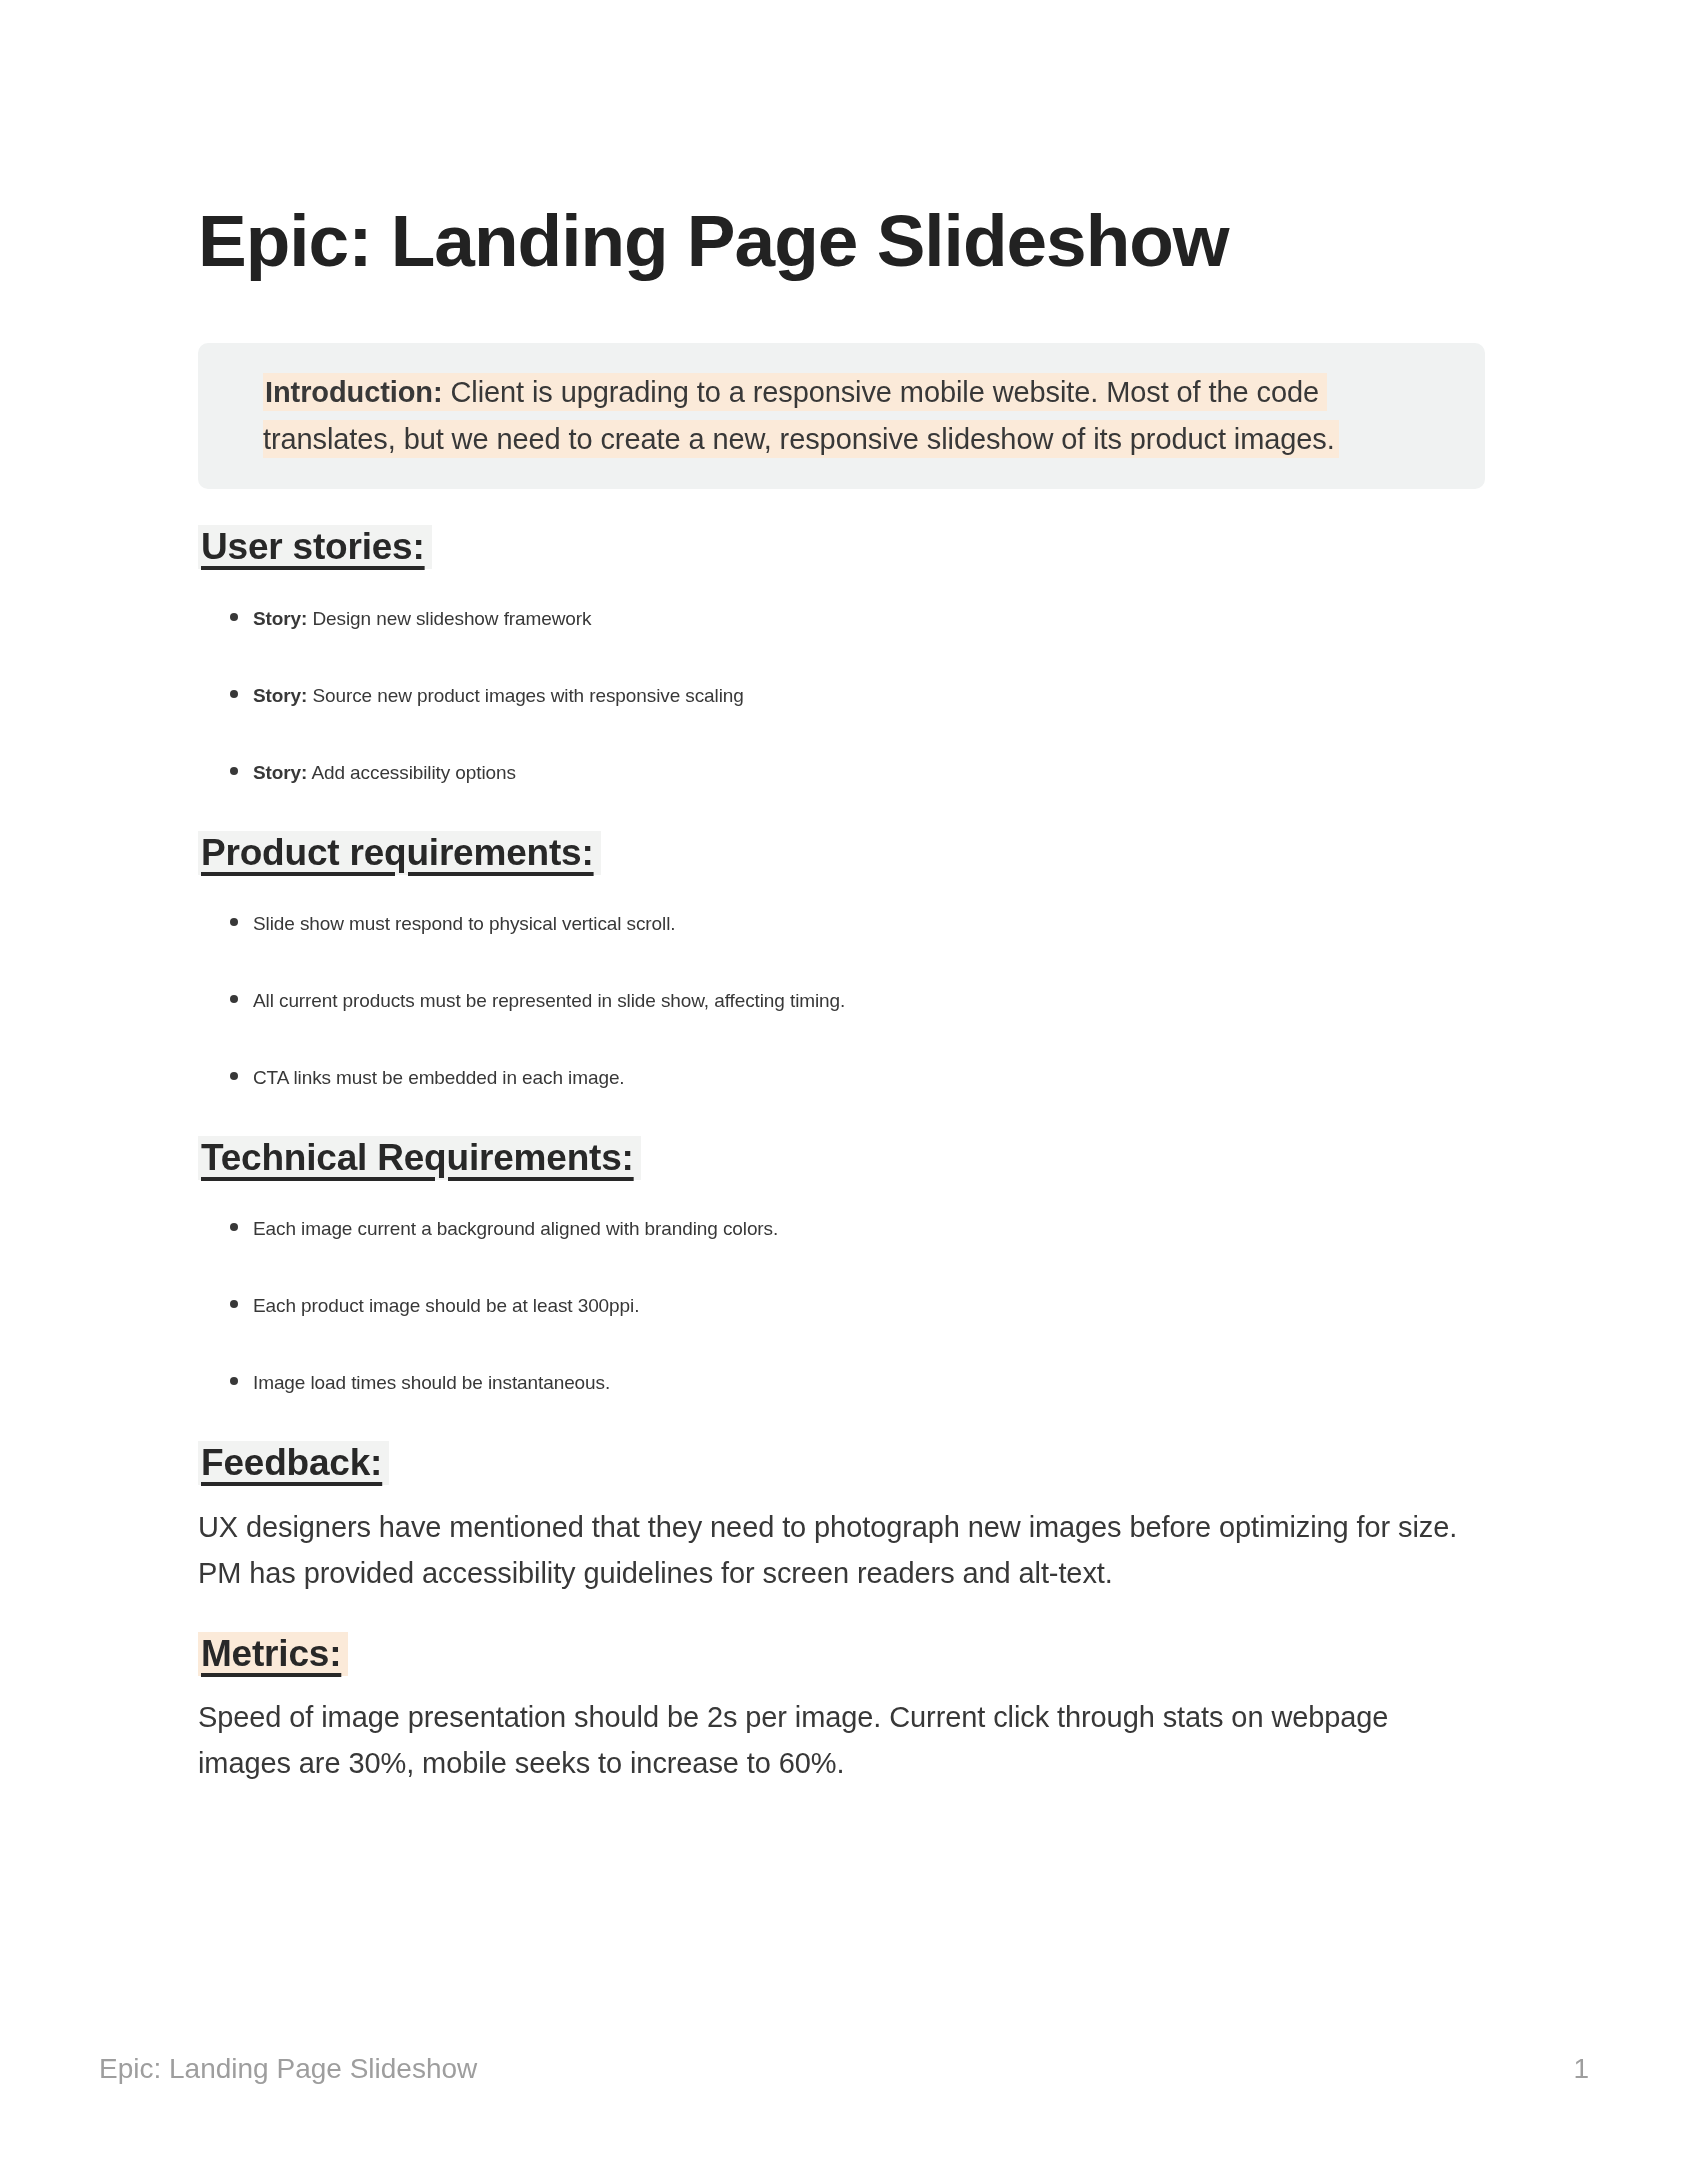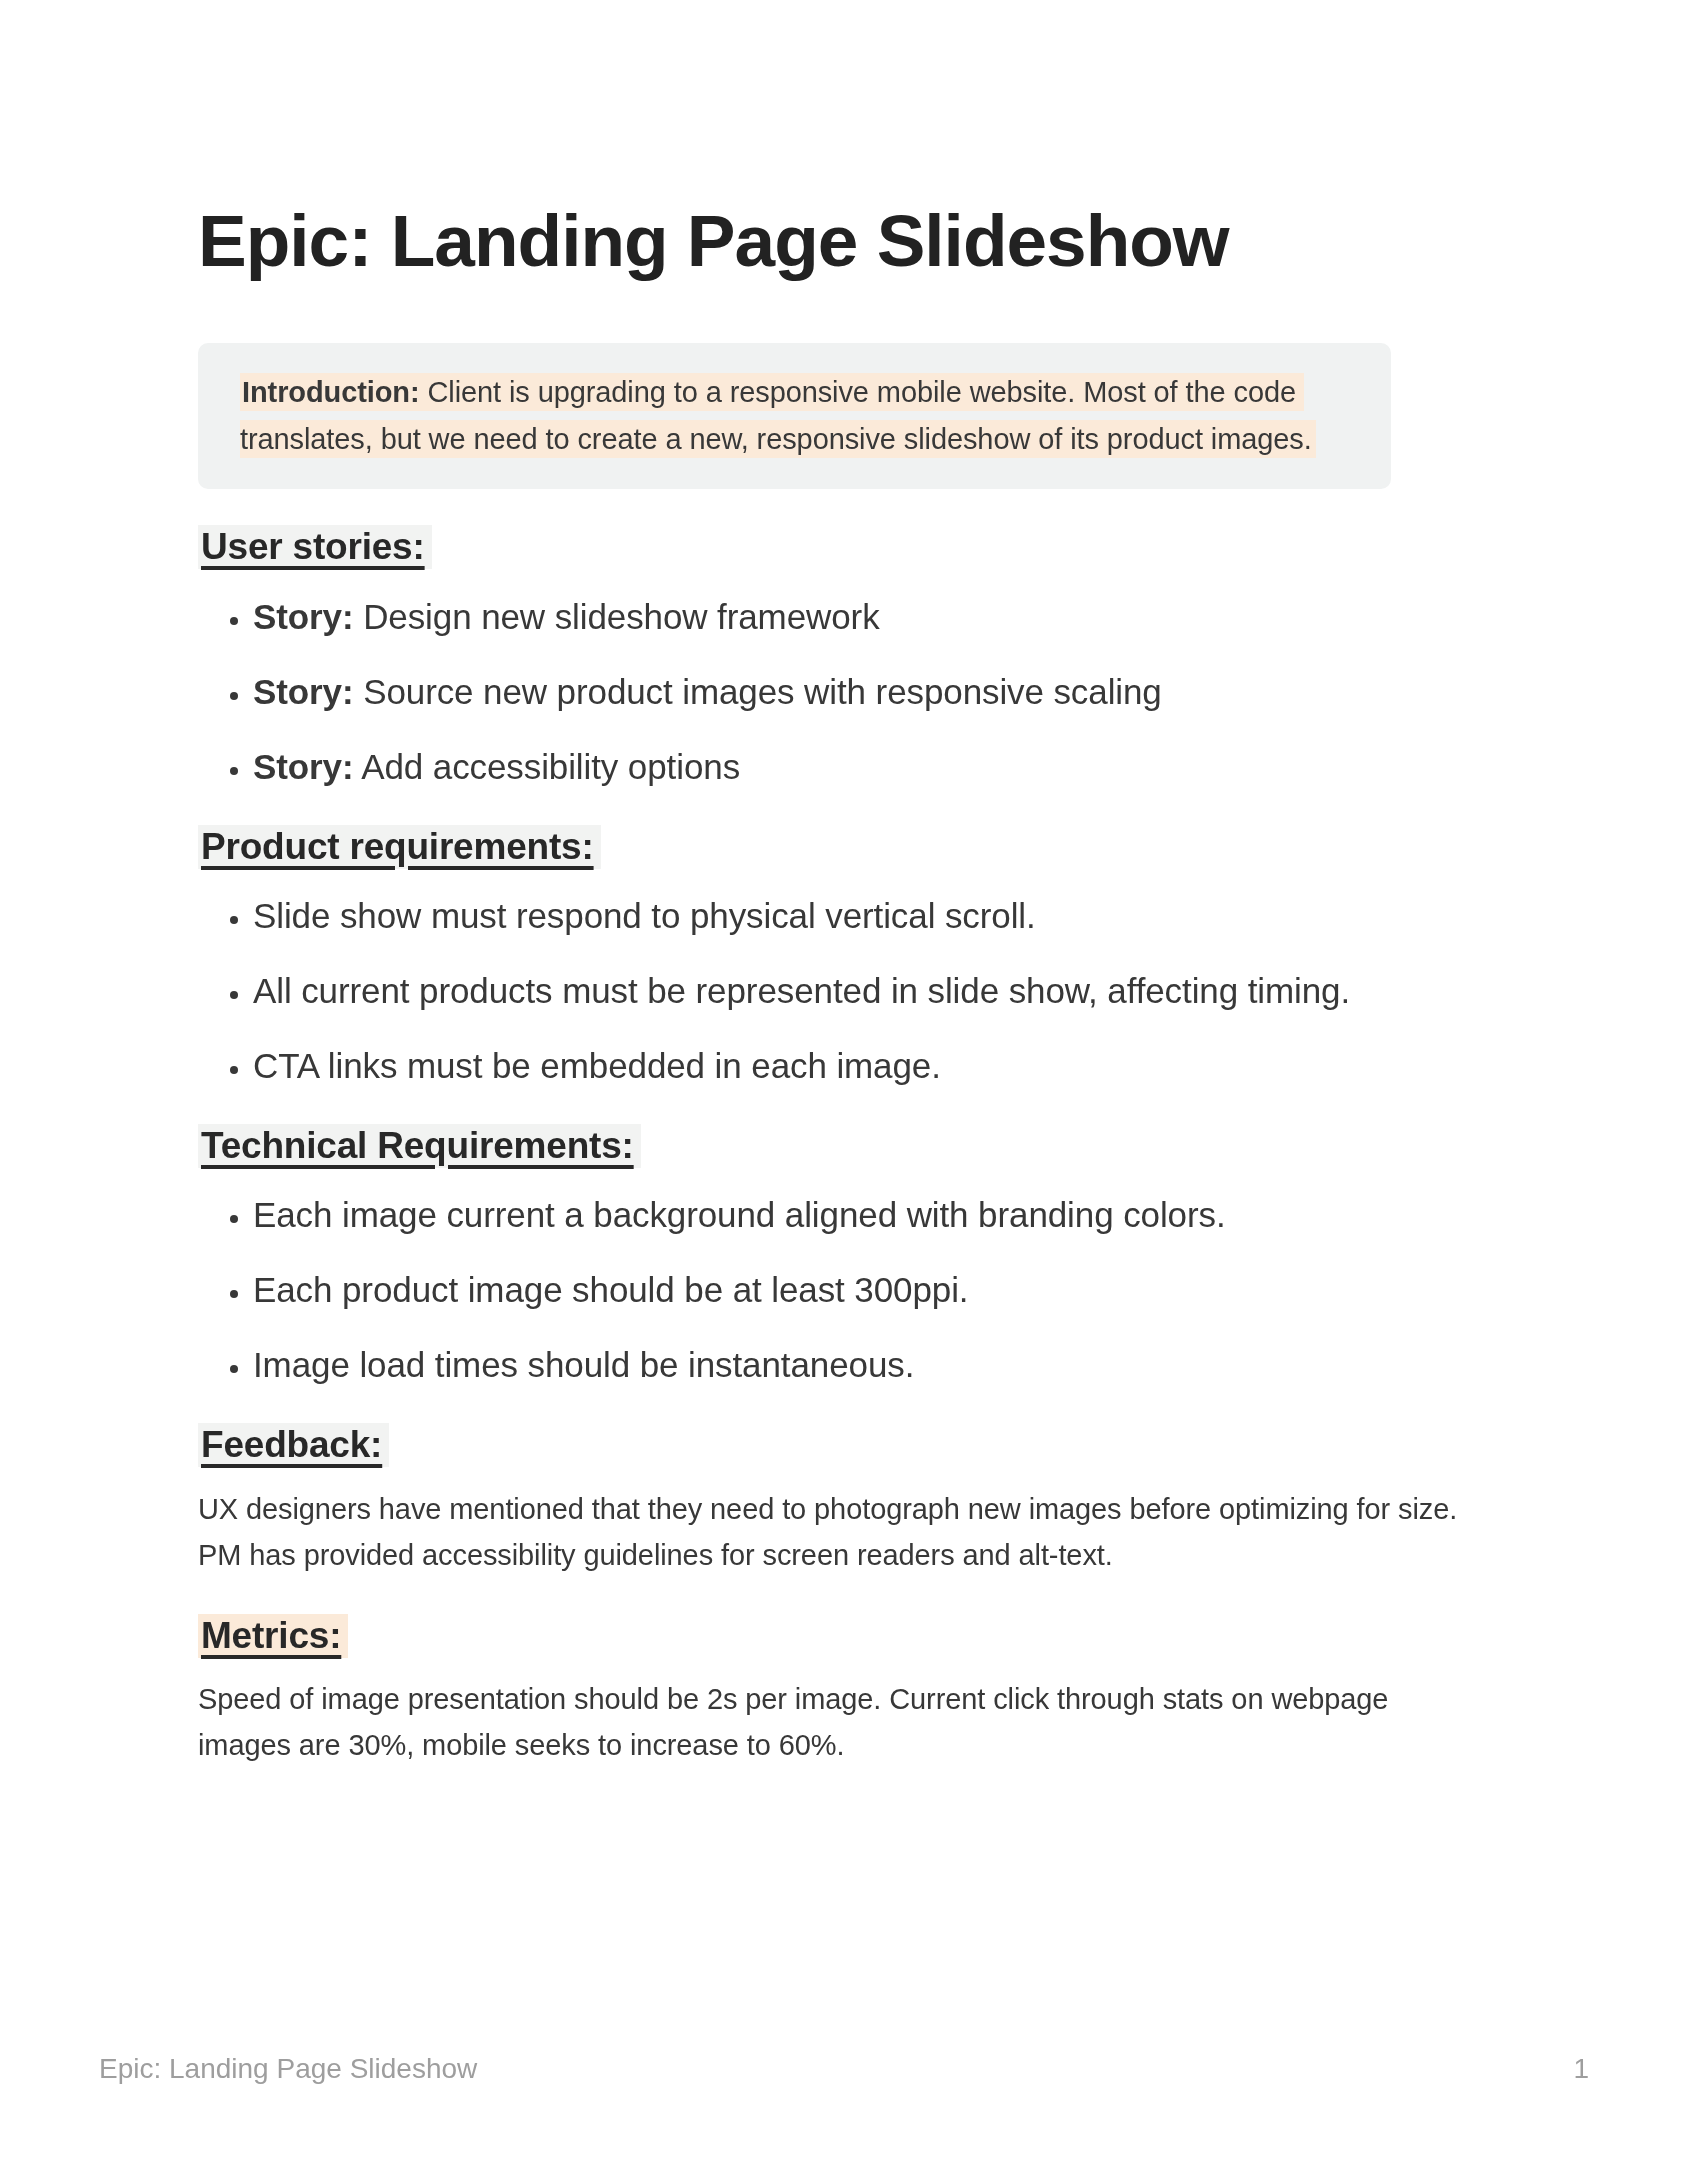--- a/index.html
+++ b/index.html
@@ -25,25 +25,25 @@
     margin: 0;
     font-size: 73px;
     line-height: 1.18;
     font-weight: bold;
     color: var(--title-text, #222222);
     letter-spacing: -1px;
     white-space: nowrap;
   }
   .intro {
     box-sizing: border-box;
-    width: 1193px;
+    width: 1287px;
     margin-top: 59px;
     background: var(--intro-block-bg, #f0f2f2);
     border-radius: 10px;
-    padding: 26px 42px;
+    padding: 26px 65px;
   }
   .intro p {
     margin: 0;
     font-size: 29px;
     line-height: 47px;
     letter-spacing: -0.1px;
     white-space: pre-wrap;
     color: var(--body-text, #383838);
   }
   .hl-peach {
@@ -67,21 +67,21 @@
     padding: 1px 7px 2px 3px;
   }
   h2.sec .hl.gray  { background: var(--gray-highlight, #f2f3f2); }
   h2.sec .hl.peach { background: var(--peach-highlight, #fbead9); }
   ul.bullets {
     margin: 24px 0 0 0;
     padding: 0 0 0 55px;
     list-style: disc outside;
   }
   ul.bullets li {
-    font-size: 35px;
+    font-size: 19px;
     line-height: 45px;
     letter-spacing: -0.1px;
     white-space: pre-wrap;
     color: var(--body-text, #383838);
   }
   ul.bullets li::marker { color: var(--body-text, #383838); font-size: 26px; }
   ul.bullets li + li { margin-top: 30px; }
   p.para {
     margin: 18px 0 0 0;
     font-size: 29px;

